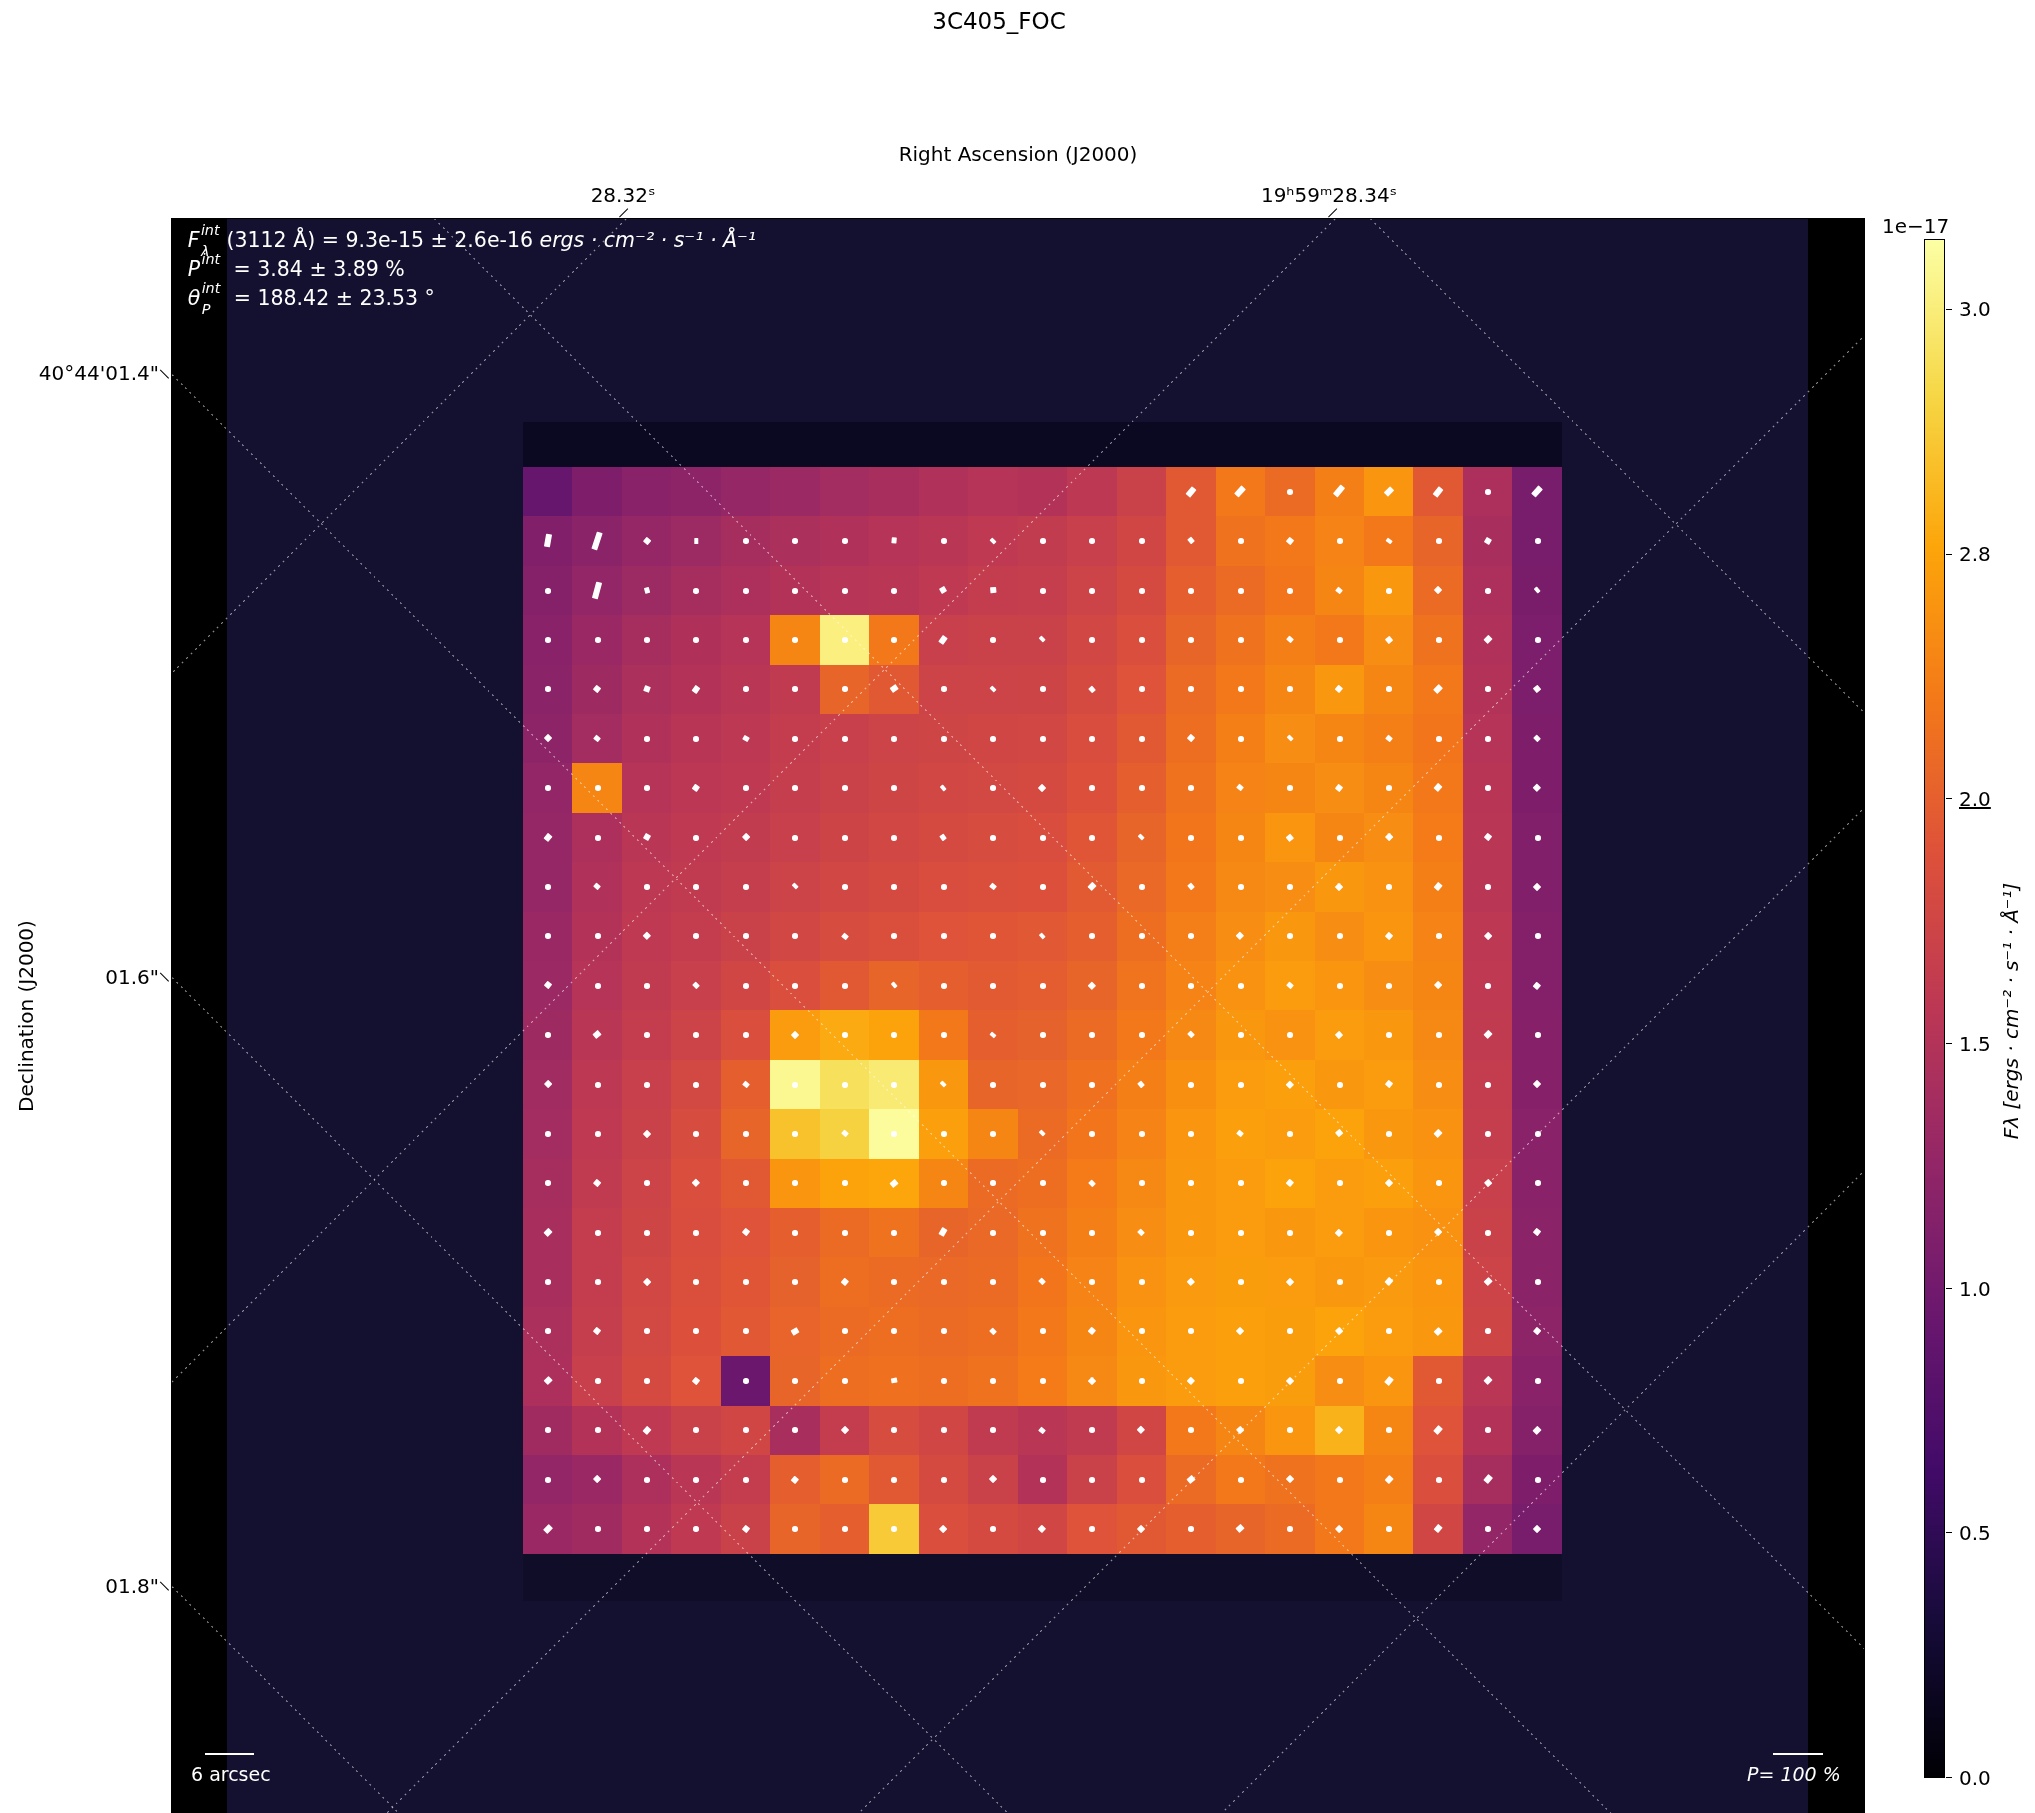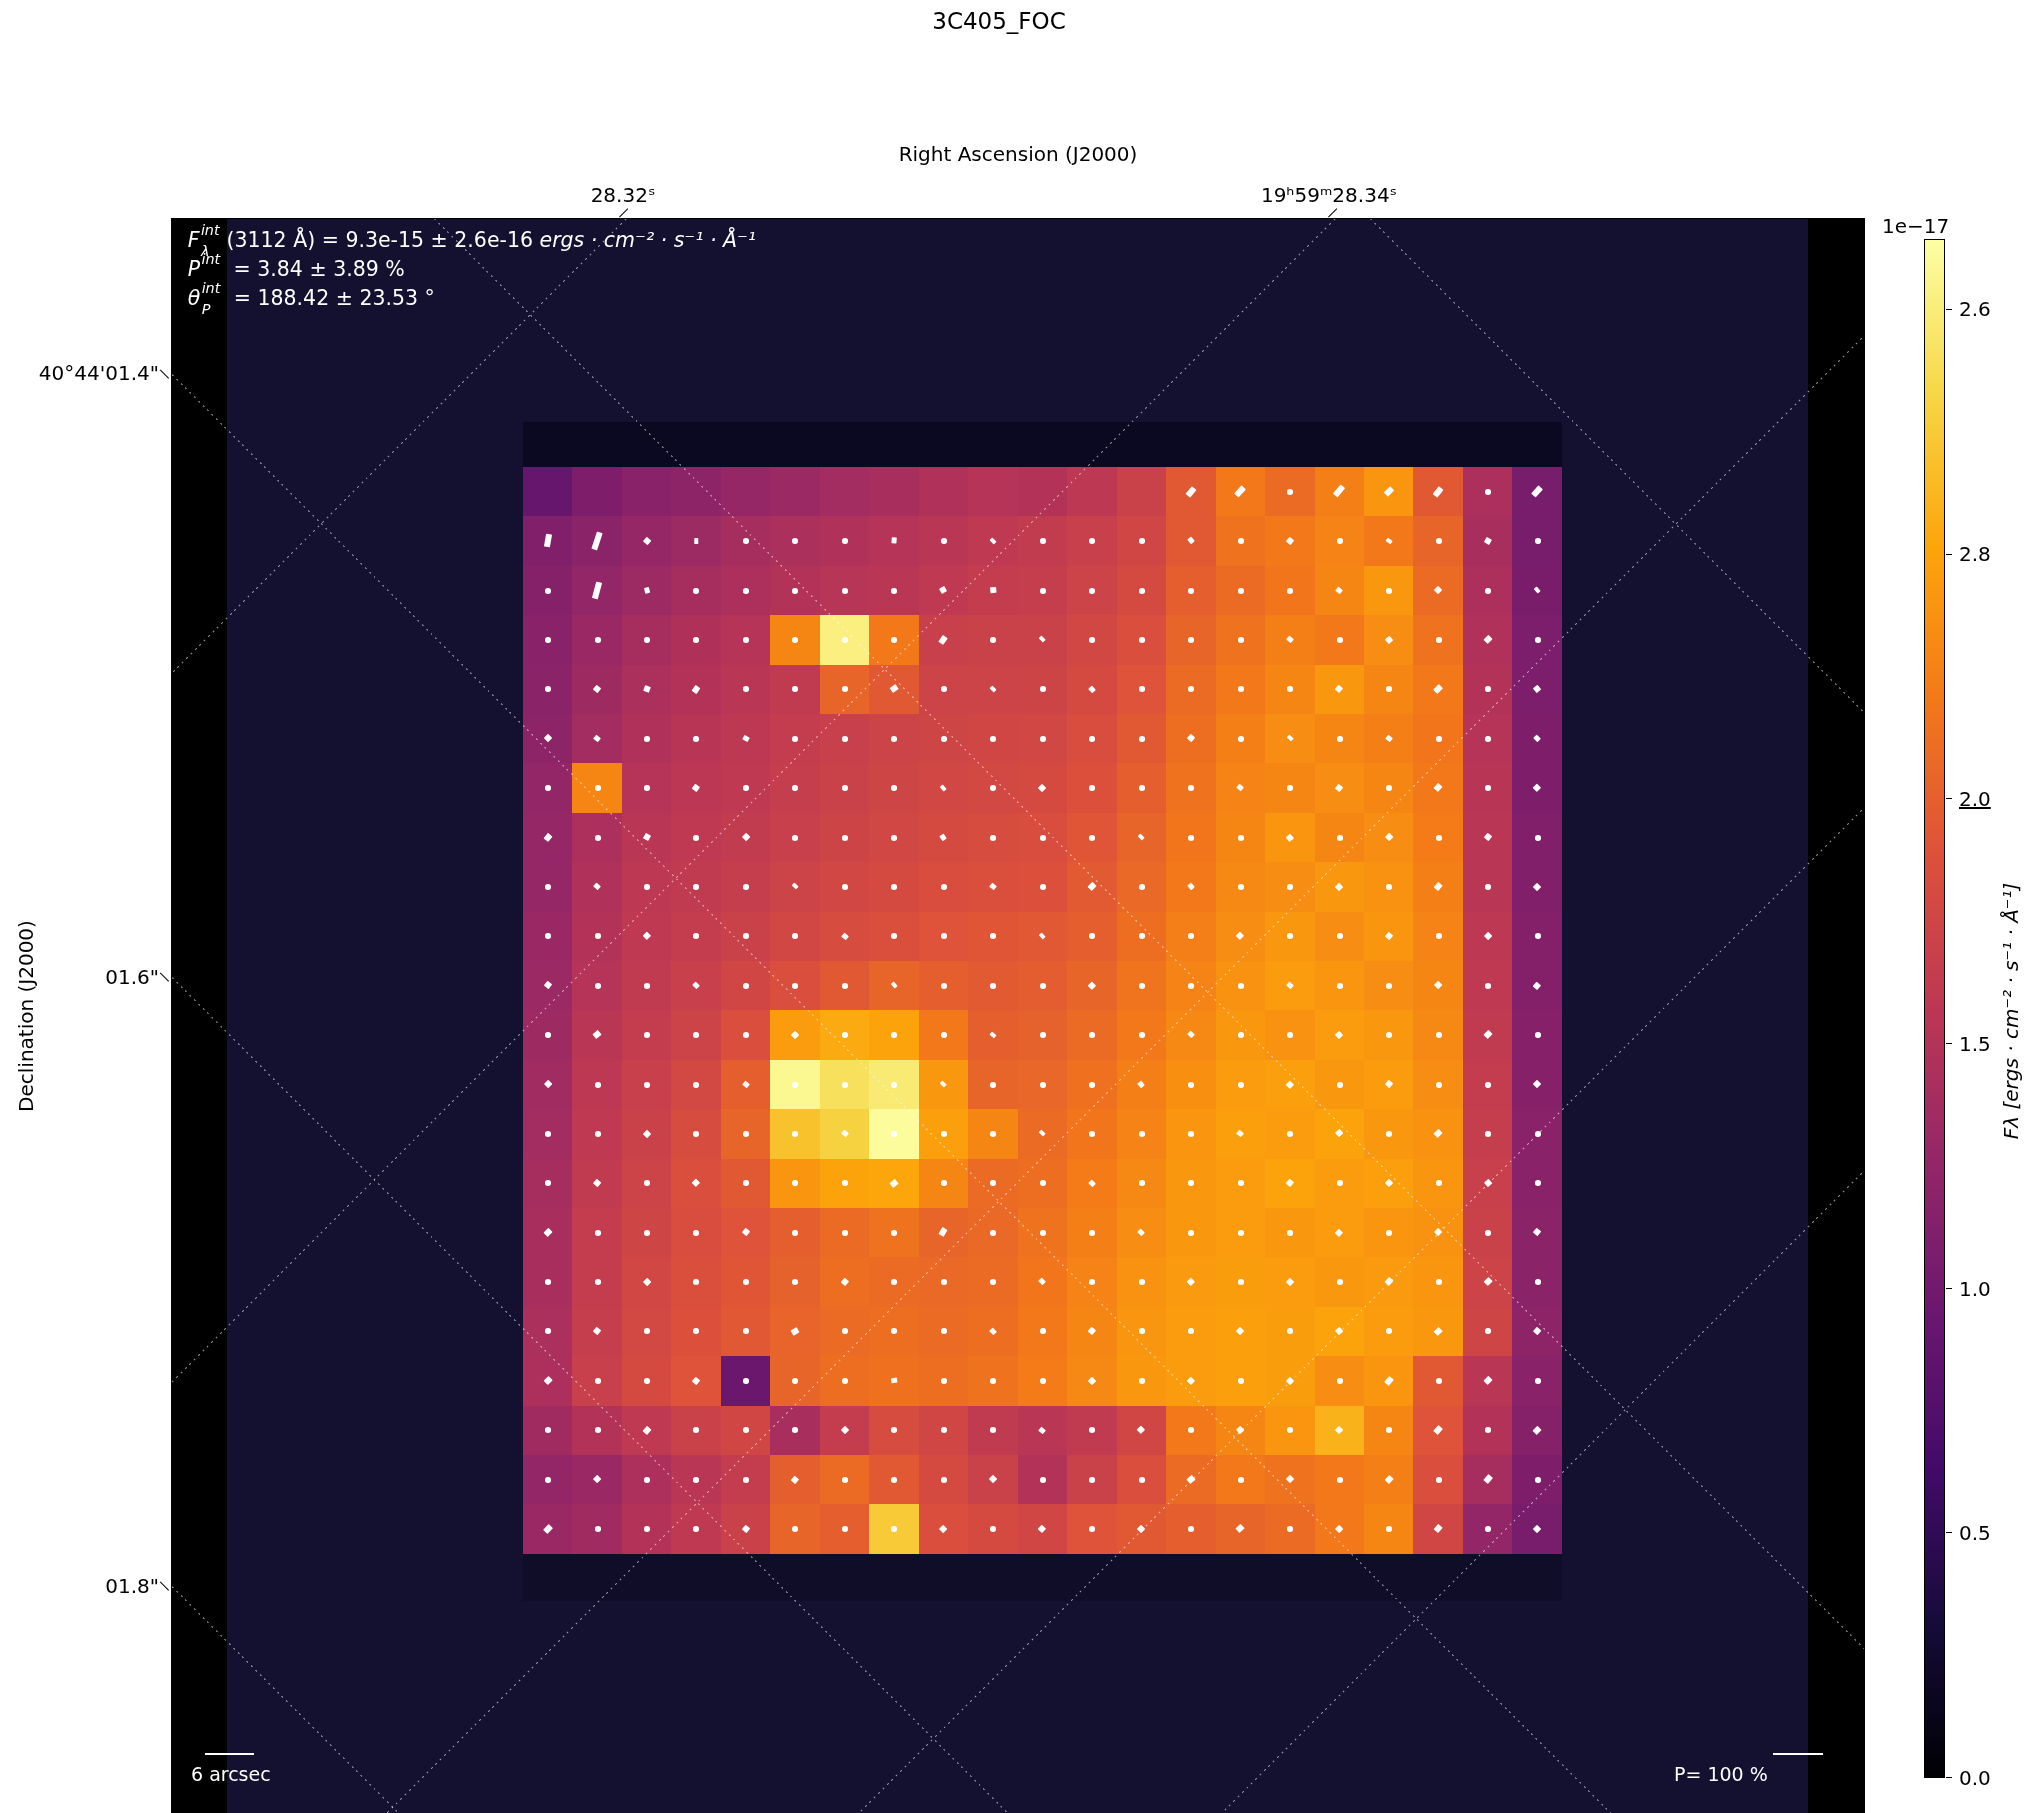--- a/index.html
+++ b/index.html
@@ -993,28 +993,28 @@
 
     <div class="anno">
       <div><span class="mathvar">F</span><span class="supsub"><span class="ss-sup">int</span><span class="ss-sub">λ</span></span><span>(3112 Å) = 9.3e-15 ± 2.6e-16 </span><span class="units">ergs · cm⁻² · s⁻¹ · Å⁻¹</span></div>
       <div><span class="mathvar">P</span><span class="supsub"><span class="ss-sup">int</span><span class="ss-sub"></span></span><span> = 3.84 ± 3.89 %</span></div>
       <div><span class="mathvar">θ</span><span class="supsub"><span class="ss-sup">int</span><span class="ss-sub">P</span></span><span> = 188.42 ± 23.53 °</span></div>
     </div>
 
     <div class="scalebar-line" style="left:33px;top:1534px;width:49px;"></div>
     <div class="scalebar-text" style="left:19px;top:1544px;">6 arcsec</div>
     <div class="scalebar-line" style="left:1601px;top:1534px;width:50px;"></div>
-    <div class="scalebar-text" style="left:1502px;top:1544px;">P= 100 %</div>
+    <div class="scalebar-text" style="left:1575px;top:1544px;font-style:italic;">P= 100 %</div>
   </div>
 
   <div class="cbar" id="cbar" style="background: linear-gradient(rgb(252, 255, 164) 0%, rgb(249, 235, 117) 5%, rgb(246, 215, 70) 10%, rgb(249, 190, 40) 15%, rgb(252, 165, 10) 20%, rgb(248, 143, 18) 25%, rgb(243, 120, 25) 30%, rgb(232, 101, 42) 35%, rgb(221, 81, 58) 40%, rgb(205, 68, 71) 45%, rgb(188, 55, 84) 50%, rgb(168, 47, 94) 55%, rgb(147, 38, 103) 60%, rgb(127, 31, 107) 65%, rgb(106, 23, 110) 70%, rgb(86, 17, 107) 75%, rgb(66, 10, 104) 80%, rgb(44, 11, 81) 85%, rgb(22, 11, 57) 90%, rgb(11, 6, 31) 95%, rgb(0, 0, 4) 100%);"></div>
   <div class="cbar-offset" style="left:1882px;top:214px;">1e−17</div>
   <div id="cbar-ticks">
       <div class="cbar-tick" style="top: 309px;"></div>
-      <div class="cbar-ticklabel" style="top: 309px;">2.6</div>
+      <div class="cbar-ticklabel" style="top: 309px;">3.0</div>
       <div class="cbar-tick" style="top: 554px;"></div>
       <div class="cbar-ticklabel" style="top: 554px;">2.8</div>
       <div class="cbar-tick" style="top: 798px;"></div>
       <div class="cbar-ticklabel" style="top: 799px; text-decoration: underline;">2.0</div>
       <div class="cbar-tick" style="top: 1043px;"></div>
       <div class="cbar-ticklabel" style="top: 1044px;">1.5</div>
       <div class="cbar-tick" style="top: 1288px;"></div>
       <div class="cbar-ticklabel" style="top: 1289px;">1.0</div>
       <div class="cbar-tick" style="top: 1532px;"></div>
       <div class="cbar-ticklabel" style="top: 1533px;">0.5</div>

